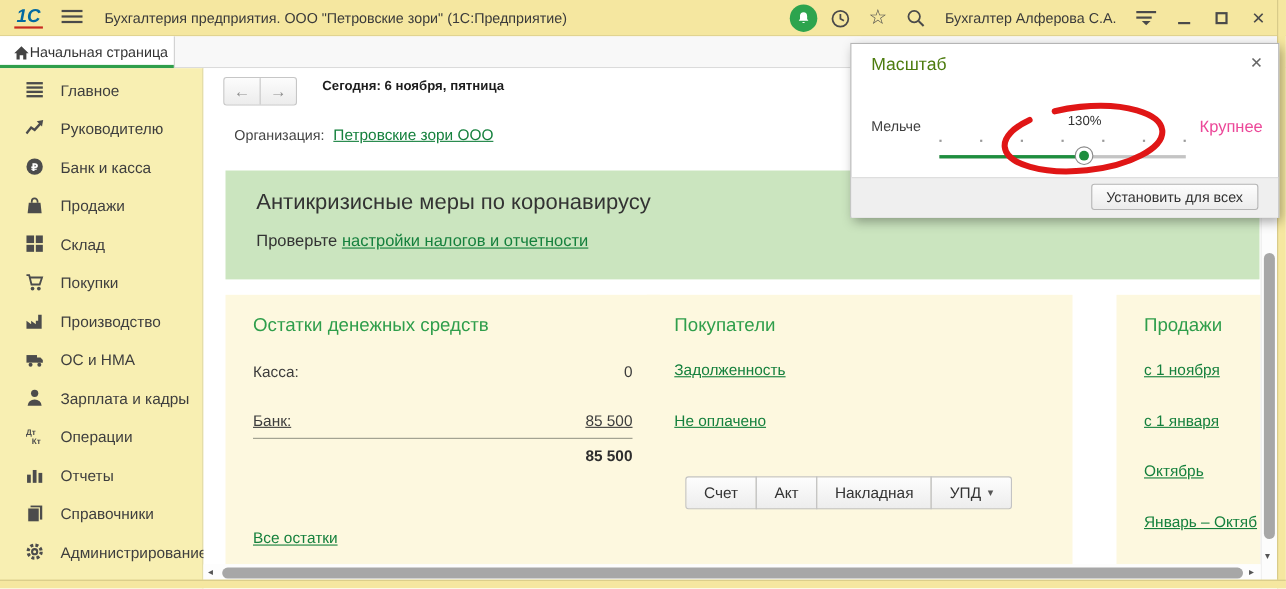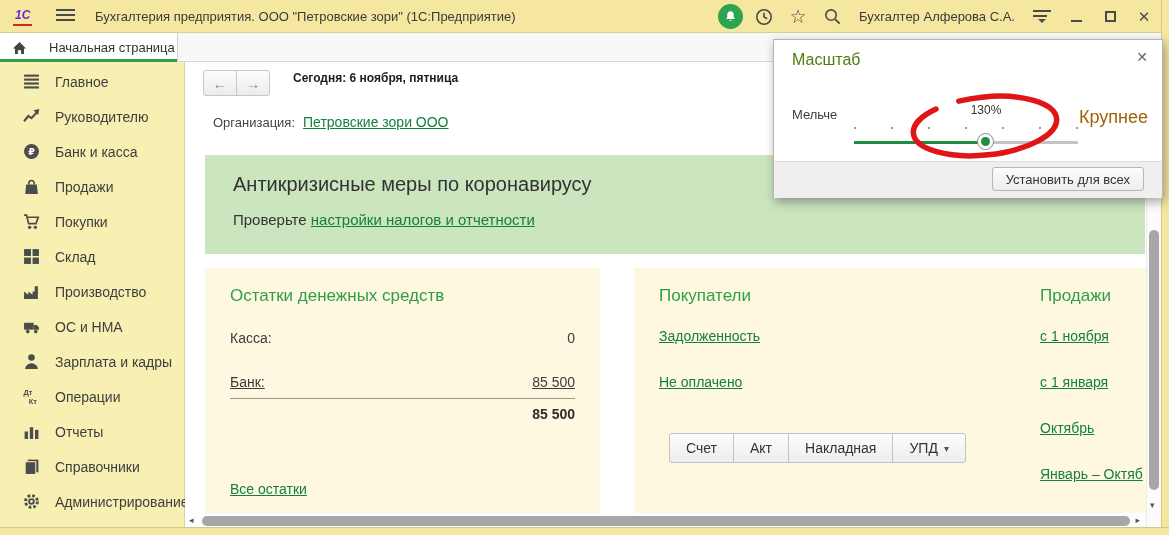--- a/index.html
+++ b/index.html
@@ -1,39 +1,39 @@
 <!DOCTYPE html>
 <html><head>
 <meta charset="utf-8">
 <style>
   * { margin:0; padding:0; box-sizing:border-box; }
   body { font-family:"Liberation Sans","DejaVu Sans",sans-serif; }
   .app { position:relative; width:1169px; height:535px; background:#fff; overflow:hidden; font-size:13px; color:#3c3c3c; }
 
   
   .titlebar { position:absolute; left:0; top:0; width:1169px; height:33px; background:#f5e7a0; border-bottom:1px solid #dccf8e; }
-  .logo { position:absolute; left:13px; top:6px; color:#6d28d9; font-size:12px; font-weight:bold; font-style:italic; border-bottom:2px solid #c92a21; line-height:18px; padding:0 2px; }
+  .logo { position:absolute; left:13px; top:6px; color:#0369a1; font-size:17px; font-weight:bold; font-style:italic; border-bottom:2px solid #c92a21; line-height:18px; padding:0 2px; }
   .hamburger { position:absolute; left:56px; top:9px; width:19px; height:15px; cursor:pointer; }
   .hamburger i { display:block; height:2px; background:#4a4a4a; margin-bottom:3px; }
   .win-title { position:absolute; left:95px; top:9px; font-size:13px; color:#3a3a3a; white-space:nowrap; }
   .tb-right { position:absolute; right:8px; top:0; height:33px; display:flex; align-items:center; }
   .tb-ico { width:34px; height:33px; display:flex; align-items:center; justify-content:center; cursor:pointer; }
   .bell-circle { width:25px; height:25px; border-radius:50%; background:#2da44e; display:flex; align-items:center; justify-content:center; }
   .tb-user { font-size:13px; color:#3a3a3a; margin:0 10px; white-space:nowrap; cursor:pointer; }
   .svc { width:18px; height:14px; position:relative; }
   .svc i { display:block; height:2px; background:#4a4a4a; margin-bottom:3px; }
   .svc .tri { position:absolute; left:5px; top:9px; width:0; height:0; border:4px solid transparent; border-top-color:#4a4a4a; }
   .min-bar { width:11px; height:2px; background:#4a4a4a; margin-top:9px; }
   .max-box { width:11px; height:11px; border:2px solid #4a4a4a; }
   .close-x { font-size:15px; color:#4a4a4a; }
   .star-glyph { font-size:19px; color:#4a4a4a; line-height:1; }
 
   
   .tabbar { position:absolute; left:0; top:33px; width:1169px; height:29px; background:#f8f8f8; border-bottom:1px solid #d8d8d8; }
-  .tab-home { position:absolute; left:0; top:0; width:178px; height:29px; background:#fff; border-right:1px solid #cfcfcf; display:flex; align-items:center; padding-left:12px; gap:22px; cursor:pointer; }
+  .tab-home { position:absolute; left:0; top:0; width:159px; height:29px; background:#fff; border-right:1px solid #cfcfcf; display:flex; align-items:center; padding-left:12px; gap:0; cursor:pointer; }
   .tab-home::after { content:""; position:absolute; left:0; bottom:0; width:100%; height:3px; background:#2f9e4b; }
   .tab-label { font-size:13px; color:#333; }
 
   
   .sidebar { position:absolute; left:0; top:62px; width:185px; height:473px; background:#f8efb2; border-right:1px solid #d9d2a2; padding-top:2px; }
   .side-item { height:35px; display:flex; align-items:center; padding-left:23px; gap:15px; font-size:14px; color:#3e3e3e; cursor:pointer; }
   .side-item svg { flex:0 0 auto; }
 
   
   .content { position:absolute; left:185px; top:62px; width:984px; height:473px; background:#fff; }
@@ -75,21 +75,21 @@
 
   
   .frame-right { position:absolute; left:1161px; top:0; width:8px; height:535px; background:#f5e7a0; border-left:1px solid #d5c887; }
   .frame-bottom { position:absolute; left:0; top:527px; width:1169px; height:8px; background:#f5e7a0; border-top:1px solid #d5c887; }
 
   
   .dialog { position:absolute; left:773px; top:39px; width:390px; height:159px; background:#fff; border:1px solid #b5b5b5; box-shadow:2px 4px 10px rgba(0,0,0,0.35); z-index:50; }
   .dlg-title { position:absolute; left:18px; top:11px; font-size:16px; color:#4d7c0f; }
   .dlg-close { position:absolute; right:14px; top:9px; font-size:14px; color:#666; cursor:pointer; }
   .dlg-min { position:absolute; left:18px; top:67px; font-size:13px; color:#3e3e3e; }
-  .dlg-max { position:absolute; right:14px; top:67px; font-size:18px; color:#a16207; }
+  .dlg-max { position:absolute; right:14px; top:67px; font-size:15px; color:#ec4899; }
   .dlg-track { position:absolute; left:80px; top:101px; width:224px; height:3px; background:#c4c4c4; cursor:pointer; }
   .dlg-fill { position:absolute; left:80px; top:101px; width:132px; height:3px; background:#1e8e3e; }
   .dlg-tick { position:absolute; top:87px; width:2px; height:2px; background:#9a9a9a; }
   .dlg-handle { position:absolute; left:203px; top:93px; width:17px; height:17px; border-radius:50%; background:#fff; border:1px solid #8a8a8a; cursor:pointer; z-index:2; }
   .dlg-handle span { position:absolute; left:3px; top:3px; width:9px; height:9px; border-radius:50%; background:#1e8e3e; }
   .dlg-value { position:absolute; left:182px; top:63px; width:60px; text-align:center; font-size:12px; color:#333; }
   .dlg-footer { position:absolute; left:0; top:121px; width:388px; height:37px; background:#efefef; border-top:1px solid #dcdcdc; }
   .dlg-apply { position:absolute; right:18px; top:127px; height:24px; padding:0 13px; background:linear-gradient(#fdfdfd,#ececec); border:1px solid #b6b6b6; border-radius:3px; font-size:13px; color:#333; font-family:inherit; cursor:pointer; }
 
   .annotation { position:absolute; left:905px; top:90px; z-index:60; pointer-events:none; }
@@ -188,36 +188,36 @@
     </div>
     <div class="side-item">
       <svg width="17" height="17" viewBox="0 0 16 16">
           <path d="M3 6 h10 l1 9 H2 Z" fill="#4c4c4c"></path>
           <path d="M5.5 6 V4.8 a2.5 2.5 0 0 1 5 0 V6" fill="none" stroke="#4c4c4c" stroke-width="1.5"></path>
         </svg>
       <span>Продажи</span>
     </div>
     <div class="side-item">
       <svg width="17" height="17" viewBox="0 0 16 16">
-          <path d="M1 2 h2.3 l2 8 h7 l2-6 H4.2" fill="none" stroke="#4c4c4c" stroke-width="1.6"></path>
-          <circle cx="6.2" cy="13.5" r="1.6" fill="#4c4c4c"></circle>
-          <circle cx="11.6" cy="13.5" r="1.6" fill="#4c4c4c"></circle>
-        </svg>
-      <span>Покупки</span>
-    </div>
-    <div class="side-item">
-      <svg width="17" height="17" viewBox="0 0 16 16">
           <g fill="#4c4c4c">
             <rect x="1" y="1" width="6.5" height="6.5"></rect>
             <rect x="9" y="1" width="6" height="6.5"></rect>
             <rect x="1" y="9" width="6.5" height="6"></rect>
             <rect x="9" y="9" width="6" height="6"></rect>
           </g>
         </svg>
       <span>Склад</span>
+    </div>
+    <div class="side-item">
+      <svg width="17" height="17" viewBox="0 0 16 16">
+          <path d="M1 2 h2.3 l2 8 h7 l2-6 H4.2" fill="none" stroke="#4c4c4c" stroke-width="1.6"></path>
+          <circle cx="6.2" cy="13.5" r="1.6" fill="#4c4c4c"></circle>
+          <circle cx="11.6" cy="13.5" r="1.6" fill="#4c4c4c"></circle>
+        </svg>
+      <span>Покупки</span>
     </div>
     <div class="side-item">
       <svg width="17" height="17" viewBox="0 0 16 16">
           <path d="M1 15 V8 l4 3 V8 l4 3 V8 h2 V3 h3 v12 Z" fill="#4c4c4c"></path>
         </svg>
       <span>Производство</span>
     </div>
     <div class="side-item">
       <svg width="17" height="17" viewBox="0 0 16 16">
           <rect x="1" y="4.5" width="9" height="6.5" fill="#4c4c4c"></rect>
@@ -301,21 +301,21 @@
       </div>
       <div class="c-row" style="top:106px;text-decoration:underline;">
         <span>Банк:</span>
         <span>85 500</span>
       </div>
       <div class="c-rule"></div>
       <div class="c-total">85 500</div>
       <a class="lnk abs" style="left:25px;top:213px;">Все остатки</a>
     </div>
 
-    <div class="card" style="left:449px;width:387px;">
+    <div class="card" style="left:403px;width:387px;">
       <div class="card-title">Покупатели</div>
       <a class="lnk abs" style="left:25px;top:60px;">Задолженность</a>
       <a class="lnk abs" style="left:25px;top:106px;">Не оплачено</a>
       <div class="btn-group">
         <span class="btn">
             <span>Счет</span>
           </span>
         <span class="btn">
             <span>Акт</span>
           </span>

